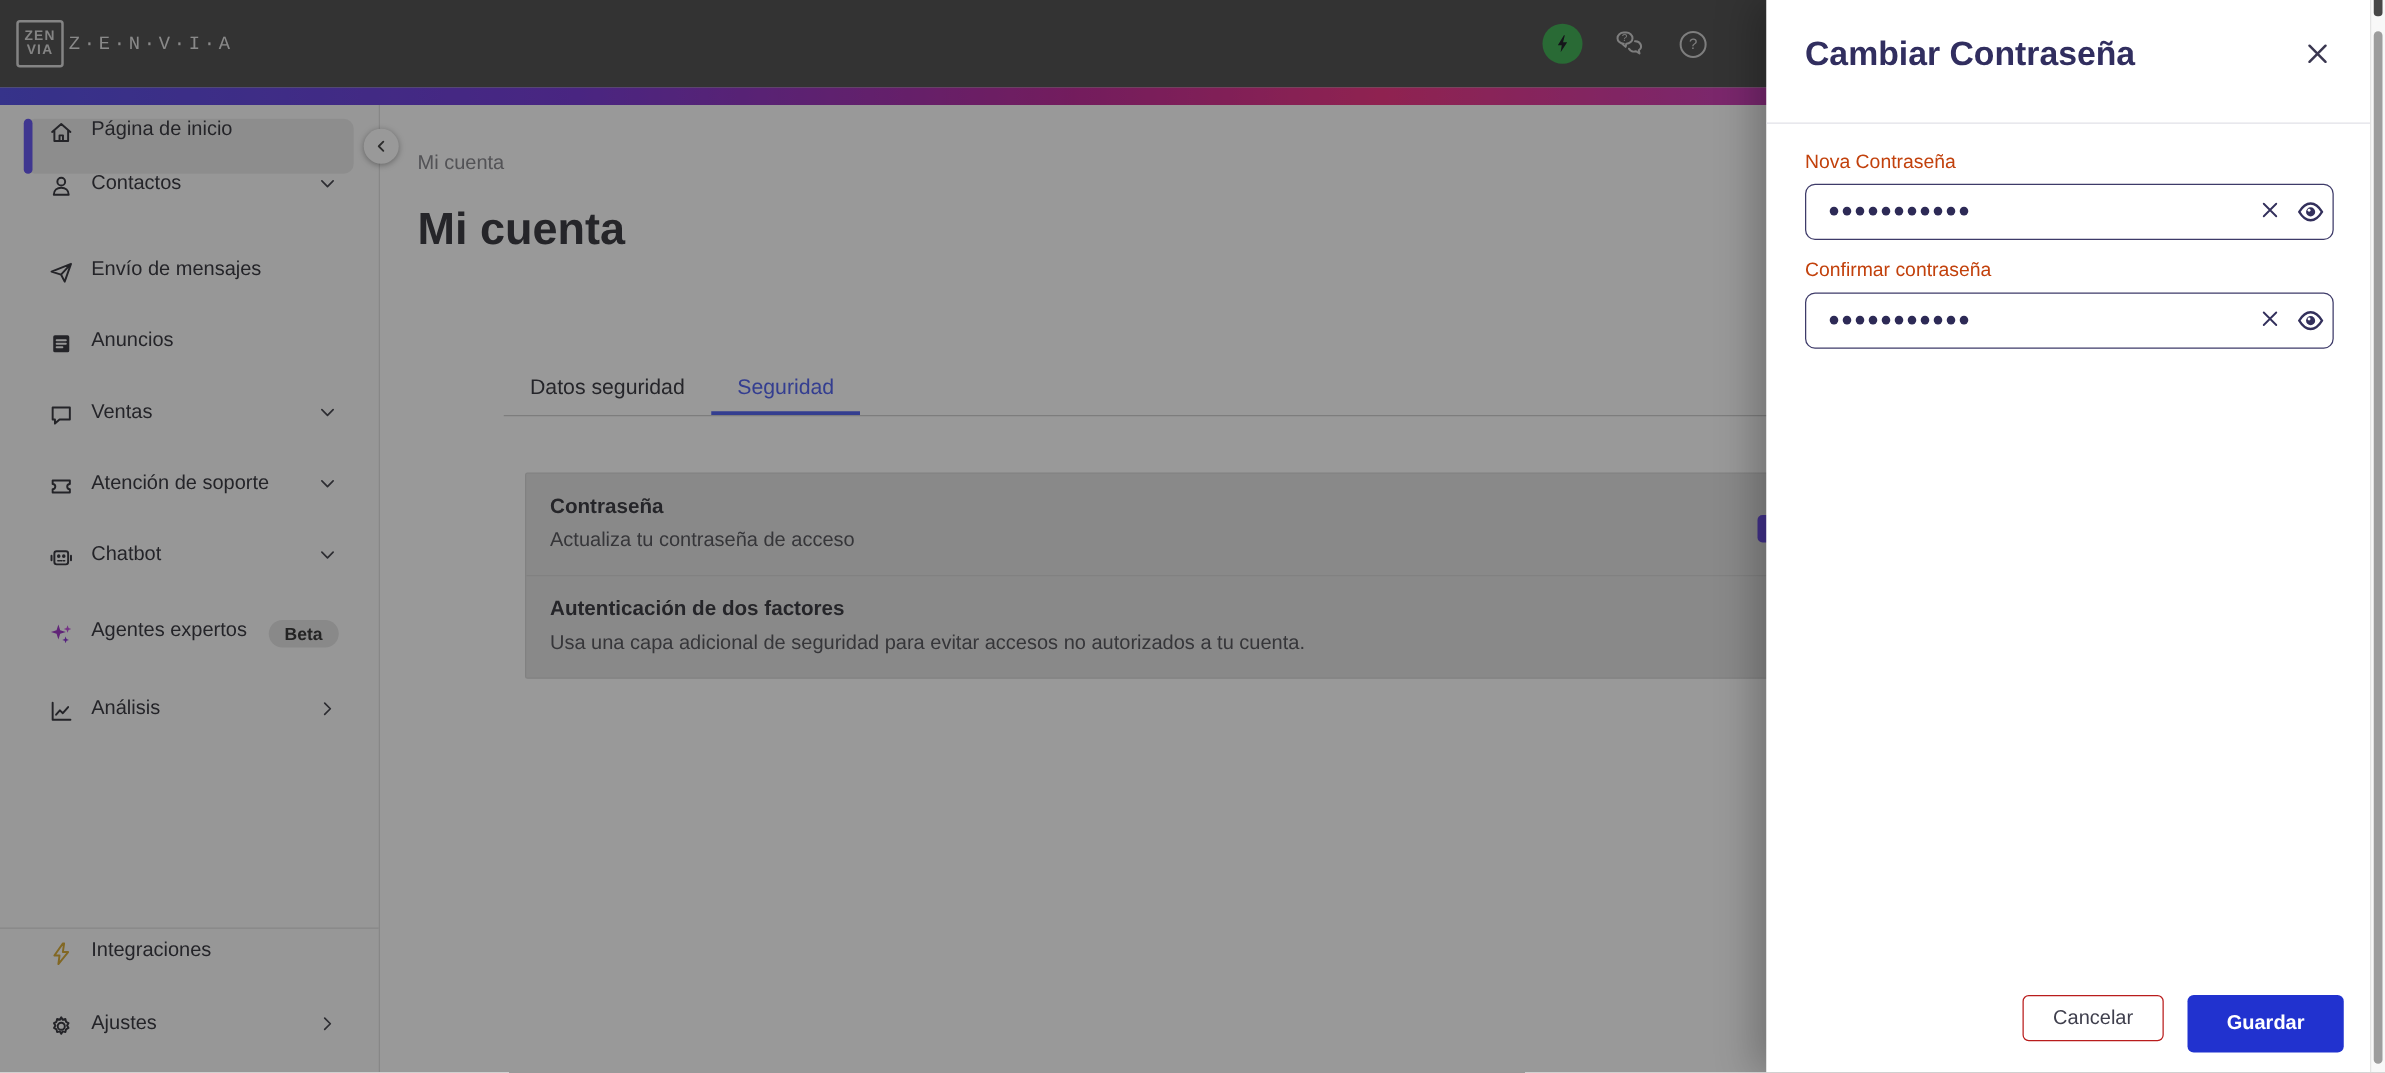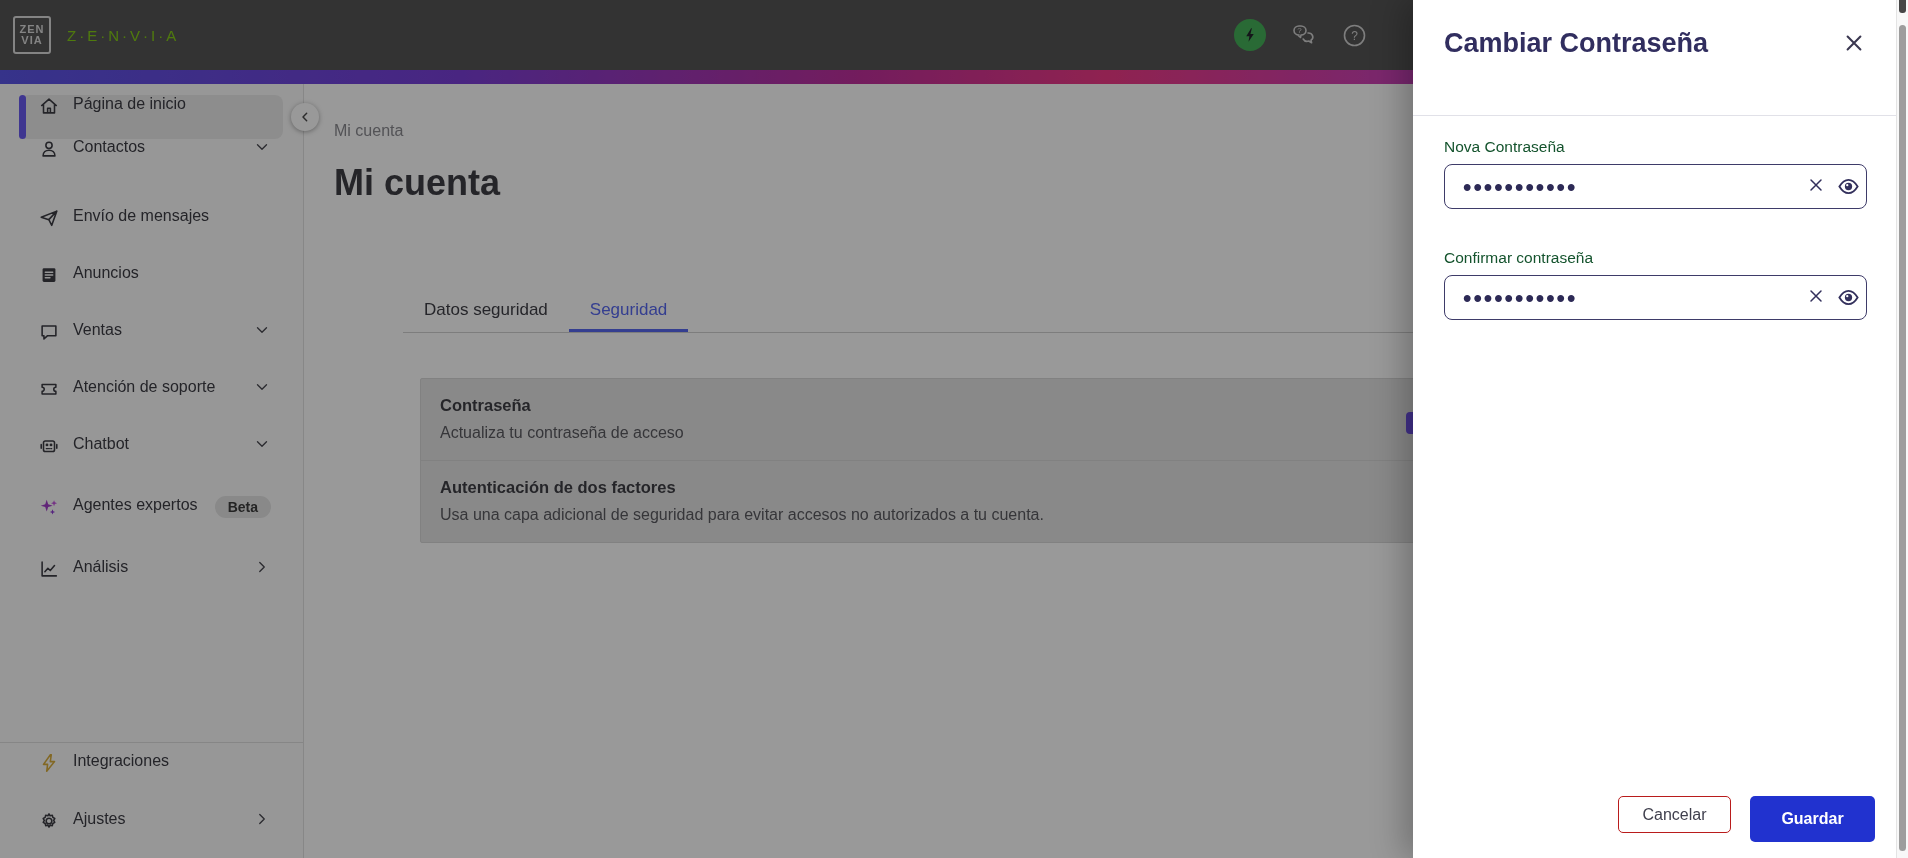--- a/index.html
+++ b/index.html
@@ -4,21 +4,21 @@
 <style>
   * { margin:0; padding:0; box-sizing:border-box; }
   body { font-family:"Liberation Sans", sans-serif; background:#fff; }
   .stage { position:relative; width:1908px; height:858px; overflow:hidden; background:#fff; }
 
   
   .topbar { position:absolute; left:0; top:0; width:100%; height:70px; background:#565656; display:flex; align-items:center; }
   .logo { width:38px; height:38px; margin-left:13px; border:2px solid #dcdcdc; border-radius:3px;
           display:flex; flex-direction:column; align-items:center; justify-content:center; color:#dcdcdc;
           font-weight:bold; font-size:11px; line-height:11px; letter-spacing:1px; }
-  .brand { margin-left:16px; color:#84cc16; font-size:15px; letter-spacing:3px; }
+  .brand { margin-left:4px; color:#e5e5e5; font-size:15px; letter-spacing:3px;font-family:Liberation Mono, monospace; }
   .topbar-icons { position:absolute; left:1234px; top:0; height:70px; display:flex; align-items:center; gap:24px; }
   .green-dot { width:32px; height:32px; border-radius:50%; background:#45b159; display:flex; align-items:center; justify-content:center; }
   .ti { width:27px; height:27px; }
 
   
   .gradient-bar { position:absolute; left:0; top:70px; width:100%; height:14px;
     background:linear-gradient(90deg,#5a55e6 0%,#7a3fd8 24%,#c0309c 45%,#ef3a86 58%,#c443c0 76%,#9b3fd6 100%); }
 
   
   .sidebar { position:absolute; left:0; top:84px; width:304px; bottom:0; background:#fcfcfc; border-right:1px solid #e2e2e2; }
@@ -48,26 +48,26 @@
   .card-row { padding:17px 20px 18px 19px; }
   .card-row + .card-row { border-top:1px solid #d8d8d8; }
   .card-title { font-size:16.5px; font-weight:bold; color:#3f3f45; margin-bottom:9px; }
   .card-desc { font-size:16px; color:#5a5a60; }
   .sliver { position:absolute; left:1102px; top:328px; width:14px; height:22px; border-radius:4px; background:#6f52e8; }
 
   
   .overlay { position:absolute; inset:0; background:rgba(0,0,0,0.40); z-index:50; }
   .drawer { position:absolute; left:1413px; top:0; width:483px; height:858px; background:#fff; z-index:60;
             box-shadow:-10px 0 30px rgba(0,0,0,.25); }
-  .drawer-header { position:relative; height:116px; border-bottom:1px solid #e1e1e8; }
+  .drawer-header { position:relative; height:99px; border-bottom:1px solid #e1e1e8; }
   .drawer-title { position:absolute; left:31px; top:28px; font-size:27px; font-weight:bold; color:#312e5f; }
   .close-btn { position:absolute; right:30px; top:32px; width:24px; height:24px; background:none; border:none; cursor:pointer; }
   .drawer-body { padding:0 29px 0 31px; }
-  .field-label { margin-top:22px; font-size:15.5px; color:#14532d; }
-  .field-label.second { margin-top:40px; }
+  .field-label { margin-top:22px; font-size:15.5px; color:#c2410c; }
+  .field-label.second { margin-top:16px; }
   .input-wrap { position:relative; margin-top:8px; height:45px; }
   .pw-input { width:100%; height:45px; border:1.4px solid #3e3b69; border-radius:8px; padding:0 80px 0 18px;
               font-family:"Liberation Sans", sans-serif; font-size:24px; font-weight:bold; letter-spacing:2px;
               color:#2d2a56; background:#fff; outline:none; }
   .in-icon { position:absolute; top:11px; width:23px; height:23px; background:none; border:none; cursor:pointer; padding:0; }
   .in-icon.clear { right:40px; }
   .in-icon.eye { right:7px; }
   .drawer-footer { position:absolute; bottom:16px; right:21px; display:flex; gap:19px; }
   .btn-cancel { width:113px; height:37px; background:#fff; border:1px solid #b91c1c; border-radius:5px;
                 font-family:"Liberation Sans", sans-serif; font-size:16px; color:#3f3f4d; cursor:pointer; }

